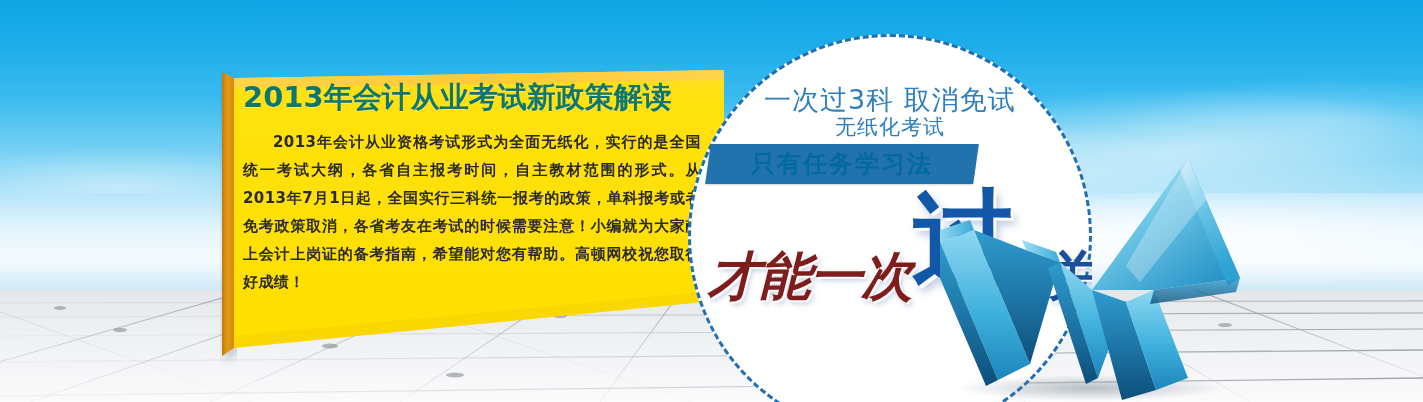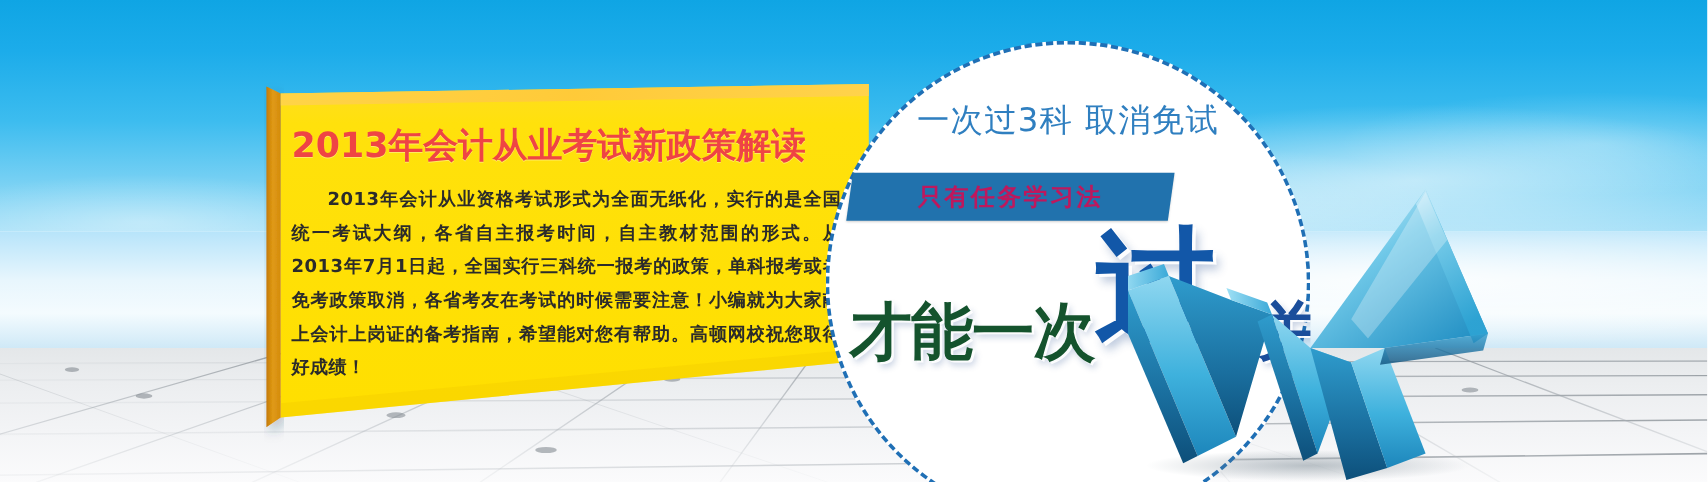--- a/index.html
+++ b/index.html
@@ -52,26 +52,25 @@
 
   .card-text{
     position:absolute;
     left:243px; top:82px;
     width:462px; height:240px;
     z-index:6;
   }
   .card-title{
     font-family:"DejaVu Sans","Liberation Sans",sans-serif;
     font-size:29px; font-weight:bold;
-    color:#ef4444;
+    color:#0f766e;
     letter-spacing:0px;
     white-space:nowrap;
     line-height:1.1;
     text-shadow:0 1px 0 rgba(255,255,255,.35);
-    margin-top:24px;
   }
   .card-body{
     margin-top:14px;
     font-family:"DejaVu Sans","Liberation Sans",sans-serif;
     font-size:15px;
     font-weight:bold;
     color:#2b2b2b;
     line-height:28px;
     letter-spacing:0.4px;
     text-indent:30px;
@@ -119,36 +118,37 @@
     width:268px; height:40px;
     background:#2172ad;
     transform:skewX(-8deg);
     box-shadow:0 1px 2px rgba(0,0,0,.18);
   }
   .badge-ribbon-label{
     position:absolute; left:20px; top:110px;
     width:268px; height:40px;
     display:flex; align-items:center; justify-content:center;
     font-family:"DejaVu Sans","Liberation Sans",sans-serif;
-    font-size:20px; font-weight:bold; color:#be185d;
+    font-size:24px; font-weight:bold; color:#0369a1;
     letter-spacing:2px; white-space:nowrap;
   }
 
   
   .slogan{
     position:absolute; left:8px; top:150px;
     width:400px; height:130px;
   }
   .slogan-base{
     position:absolute; left:12px; top:58px;
     font-family:"DejaVu Sans","Liberation Sans",sans-serif;
     font-size:52px; font-weight:bold;
-    color:#14532d;
+    color:#7f1d1d;
     letter-spacing:-1px; white-space:nowrap;
     text-shadow:2px 2px 0 rgba(255,255,255,.9), 3px 4px 5px rgba(30,70,140,.25);
+    font-style:italic;
   }
   .slogan-big{
     position:absolute; left:216px; top:2px;
     font-family:"DejaVu Sans","Liberation Sans",sans-serif;
     font-size:104px; font-weight:bold;
     color:#1257a8;
     line-height:104px; white-space:nowrap;
     text-shadow:3px 3px 0 rgba(255,255,255,.95), 5px 7px 8px rgba(25,70,140,.30);
   }
   .slogan-tail{
@@ -261,20 +261,21 @@
     <div class="card-title">2013年会计从业考试新政策解读</div>
     <div class="card-body">2013年会计从业资格考试形式为全面无纸化，实行的是全国统一考试大纲，各省自主报考时间，自主教材范围的形式。从2013年7月1日起，全国实行三科统一报考的政策，单科报考或者免考政策取消，各省考友在考试的时候需要注意！小编就为大家献上会计上岗证的备考指南，希望能对您有帮助。高顿网校祝您取得好成绩！</div>
   </div>
 
   <div class="badge">
     <div class="badge-clip">
       <div class="badge-disc"></div>
       <div class="badge-inner">
 
         <div class="badge-line1">一次过3科 取消免试</div>
+        <div class="badge-line2">无纸化考试</div>
 
         <div class="badge-ribbon"></div>
         <div class="badge-ribbon-label">只有任务学习法</div>
 
         <div class="slogan">
           <span class="slogan-base">才能一次</span>
           <span class="slogan-big">过</span>
           <span class="slogan-tail">关!</span>
         </div>
       </div>

